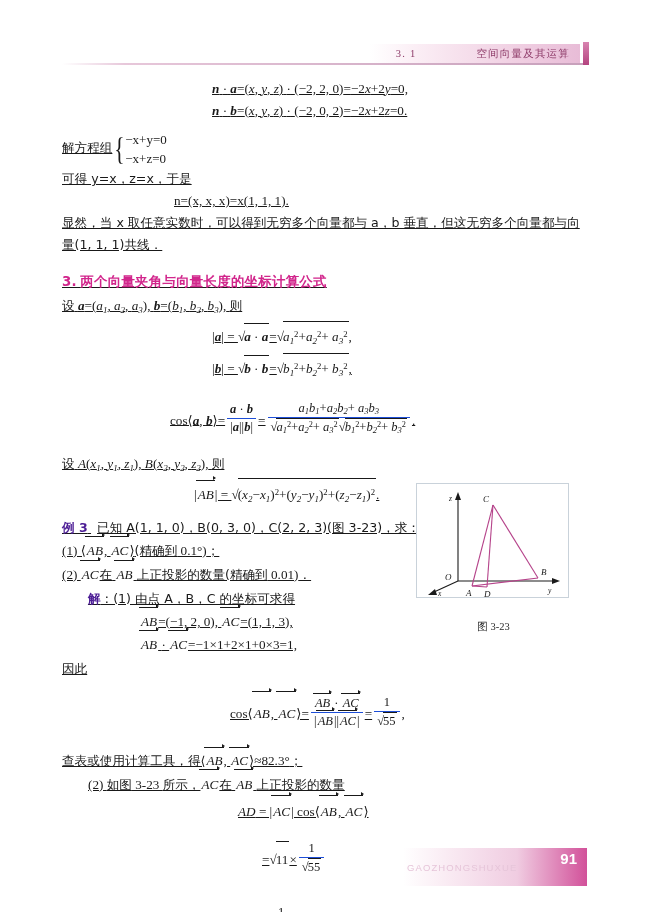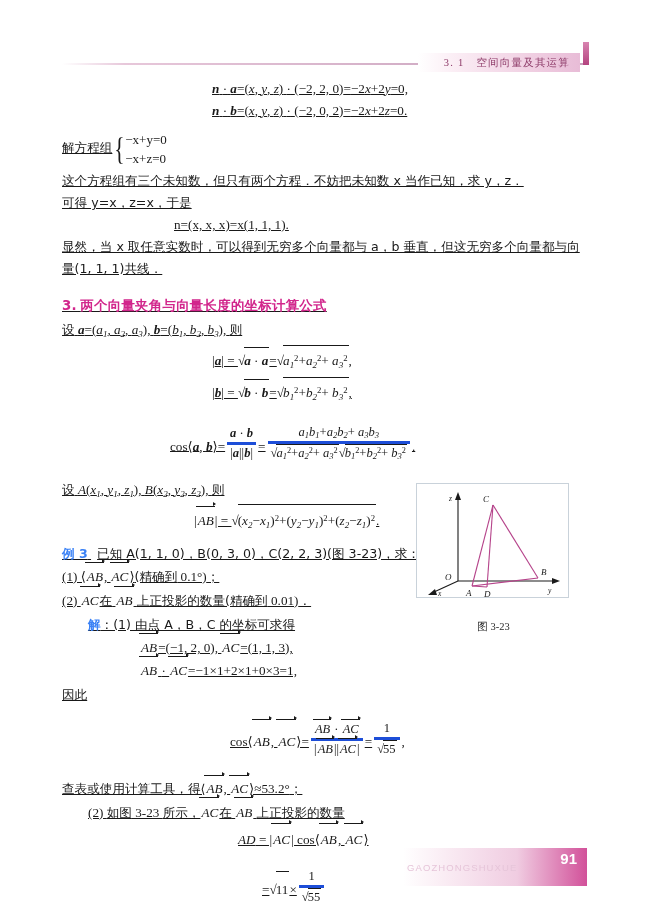--- a/index.html
+++ b/index.html
@@ -27,27 +27,28 @@
     position: absolute;
     left: 62px;
     top: 63px;
     width: 525px;
     height: 2px;
     background: linear-gradient(to right, #ffffff 0%, #e7c7da 12%, #c7a0bb 100%);
   }
   .header-box {
     position: absolute;
     right: 70px;
-    top: 53px;
+    top: 44px;
     height: 19px;
     display: flex;
     align-items: center;
     justify-content: flex-end;
     padding: 0 10px 0 26px;
     background: linear-gradient(to right, #ffffff 0%, #fbeef5 22%, #f0cfe2 70%, #e8bcd7 100%);
+    gap: 48px;
   }
   .header-text {
     font-size: 10.5px;
     letter-spacing: 1.2px;
     color: #8d3a68;
     white-space: nowrap;
     font-family: "Liberation Serif", "DejaVu Serif", serif;
   }
   .header-tab {
     position: absolute;
@@ -77,21 +78,21 @@
   .ind3  { padding-left: 78px; }
   .ind-eq { padding-left: 112px; }
   .ind-eq2 { padding-left: 150px; }
 
   .cn { font-family: "DejaVu Sans", "Liberation Sans", sans-serif; font-size: 12.6px; }
   .mi { font-style: italic; font-family: "Liberation Serif", serif; }
   .mb { font-style: italic; font-weight: bold; font-family: "Liberation Serif", serif; }
   .op { font-style: normal; }
   .sub { font-size: 0.68em; vertical-align: -0.28em; font-style: italic; }
   .sup { font-size: 0.66em; vertical-align: 0.46em; font-style: normal; }
-  .pink { color: #3b82f6; }
+  .pink { color: #4c1d95; }
   .pink-h {
     color: #d2268c;
     font-family: "DejaVu Sans", "Liberation Sans", sans-serif;
     font-weight: bold;
     font-size: 13.4px;
     letter-spacing: 0.3px;
   }
 
   
   .vec {
@@ -133,21 +134,21 @@
   .frac {
     display: inline-block;
     vertical-align: -0.52em;
     text-align: center;
     font-size: 0.95em;
     margin: 15px 2px;
   }
   .frac > .num { display: block; padding: 0 3px 0px 3px; line-height: 1.25; }
   .frac > .den {
     display: block;
-    border-top: 3px solid #1d4ed8;
+    border-top: 1px solid #1d4ed8;
     padding: 0px 3px 0 3px;
     line-height: 1.3;
   }
 
   
   .system { display: inline-flex; align-items: center; vertical-align: middle; }
   .system .brace {
     font-size: 31px;
     line-height: 1;
     font-family: "Liberation Serif", serif;
@@ -233,21 +234,20 @@
     <div class="line" style="line-height:20px; margin-top:8px;">
       <span class="cn">解方程组</span><span class="system">
           <span class="brace">{</span>
           <span class="rows">
             <div>−x+y=0</div>
             <div>−x+z=0</div>
           </span>
         </span>
     </div>
 
-    <div class="line cn" style="margin-top:2px;">这个方程组有三个未知数，但只有两个方程．不妨把未知数 x 当作已知，求 y，z．</div>
     <div class="line cn">可得 y=x，z=x，于是</div>
     <div class="line ind-eq">n=(x, x, x)=x(1, 1, 1).</div>
     <div class="line wrap cn" style="line-height:22px;">显然，当 x 取任意实数时，可以得到无穷多个向量都与 a，b 垂直，但这无穷多个向量都与向量(1, 1, 1)共线．</div>
 
     <div style="height:15px"></div>
     <div class="line">
       <span class="pink-h">3.</span>
       <span class="pink-h">两个向量夹角与向量长度的坐标计算公式</span>
     </div>
 
@@ -298,21 +298,21 @@
       <span class="vec">AB</span> <span class="op">· </span><span class="vec">AC</span><span class="op">=−1×1+2×1+0×3=1,</span>
     </div>
 
     <div class="line cn" style="margin-top:2px">因此</div>
 
     <div class="line" style="line-height:40px; padding-left:168px;">
       <span class="op">cos⟨</span><span class="vec">AB</span><span class="op">,&nbsp;</span><span class="vec">AC</span><span class="op">⟩=</span><span class="frac"><span class="num"><span class="vec">AB</span> <span class="op">·</span> <span class="vec">AC</span></span><span class="den"><span class="op">|</span><span class="vec">AB</span><span class="op">||</span><span class="vec">AC</span><span class="op">|</span></span></span><span class="op">=</span><span class="frac"><span class="num"><span class="op">1</span></span><span class="den"><span class="rad"><span class="sign">√</span><span class="body">55</span></span></span></span><span class="op">,</span>
     </div>
 
     <div class="line" style="margin-top:6px">
-      <span class="cn">查表或使用计算工具，得⟨</span><span class="vec">AB</span><span class="op">,&nbsp;</span><span class="vec">AC</span><span class="op">⟩≈53.2°</span><span class="cn">；</span>
+      <span class="cn">查表或使用计算工具，得⟨</span><span class="vec">AB</span><span class="op">,&nbsp;</span><span class="vec">AC</span><span class="op">⟩≈82.3°</span><span class="cn">；</span>
     </div>
 
     <div class="line ind1" style="line-height:26px">
       <span class="op">(2) </span><span class="cn">如图</span><span class="op"> 3-23 </span><span class="cn">所示，</span><span class="vec">AC</span><span class="cn">在</span> <span class="vec">AB</span> <span class="cn">上正投影的数量</span>
     </div>
 
     <div class="line" style="line-height:28px; padding-left:176px;">
       <span class="mi">AD</span><span class="op"> = |</span><span class="vec">AC</span><span class="op">| cos⟨</span><span class="vec">AB</span><span class="op">,&nbsp;</span><span class="vec">AC</span><span class="op">⟩</span>
     </div>
     <div class="line" style="line-height:36px; padding-left:200px;">

